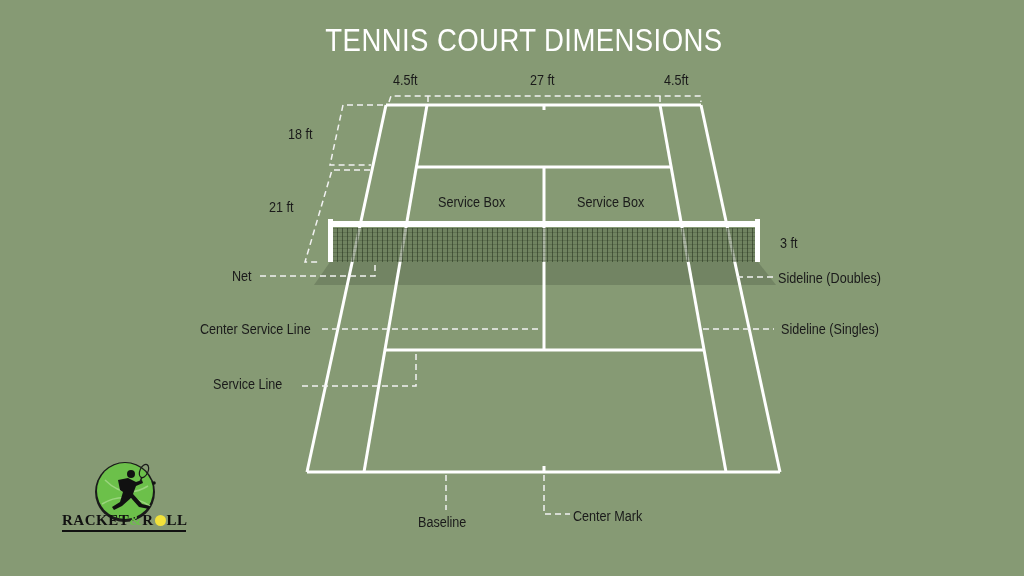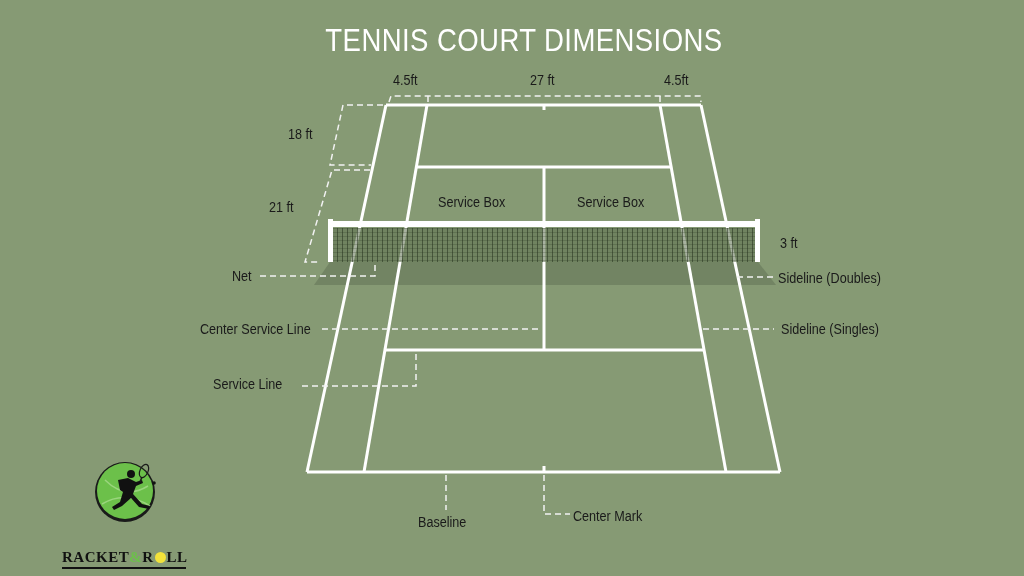--- a/index.html
+++ b/index.html
@@ -2,21 +2,21 @@
 <html><head>
   <meta charset="utf-8">
   <style>
     html, body { margin: 0; padding: 0; }
     body { width: 1024px; height: 576px; background: #869a74; overflow: hidden; position: relative; font-family: "Liberation Sans", sans-serif; }
     .stage { position: absolute; left: 12px; top: 0; width: 1024px; height: 576px; }
     svg { position: absolute; left: 0; top: 0; }
     .lbl { position: absolute; color: #1a1a1a; font-size: 14px; font-family: "Liberation Sans", sans-serif; white-space: nowrap; transform: scaleX(0.9); transform-origin: left top; }
     .title { position: absolute; left: 0; width: 1024px; top: 22px; text-align: center; color: #ffffff; font-size: 32px; letter-spacing: 0.5px; font-family: "Liberation Sans", sans-serif; transform: scaleX(0.86); transform-origin: center top; }
     .logo { position: absolute; left: 48px; top: 460px; width: 130px; height: 78px; }
-    .logo-text { position: absolute; left: 50px; top: 512px; font-family: "Liberation Serif", serif; font-weight: bold; font-size: 15px; color: #111; letter-spacing: 0.5px; margin-top: 37px; }
+    .logo-text { position: absolute; left: 50px; top: 512px; font-family: "Liberation Serif", serif; font-weight: bold; font-size: 15px; color: #111; letter-spacing: 0.5px; }
   </style>
 </head>
 <body>
 
 <div class="stage">
 
   <div class="title">TENNIS COURT DIMENSIONS</div>
 
   <svg width="1024" height="576" viewBox="0 0 1024 576">
 

